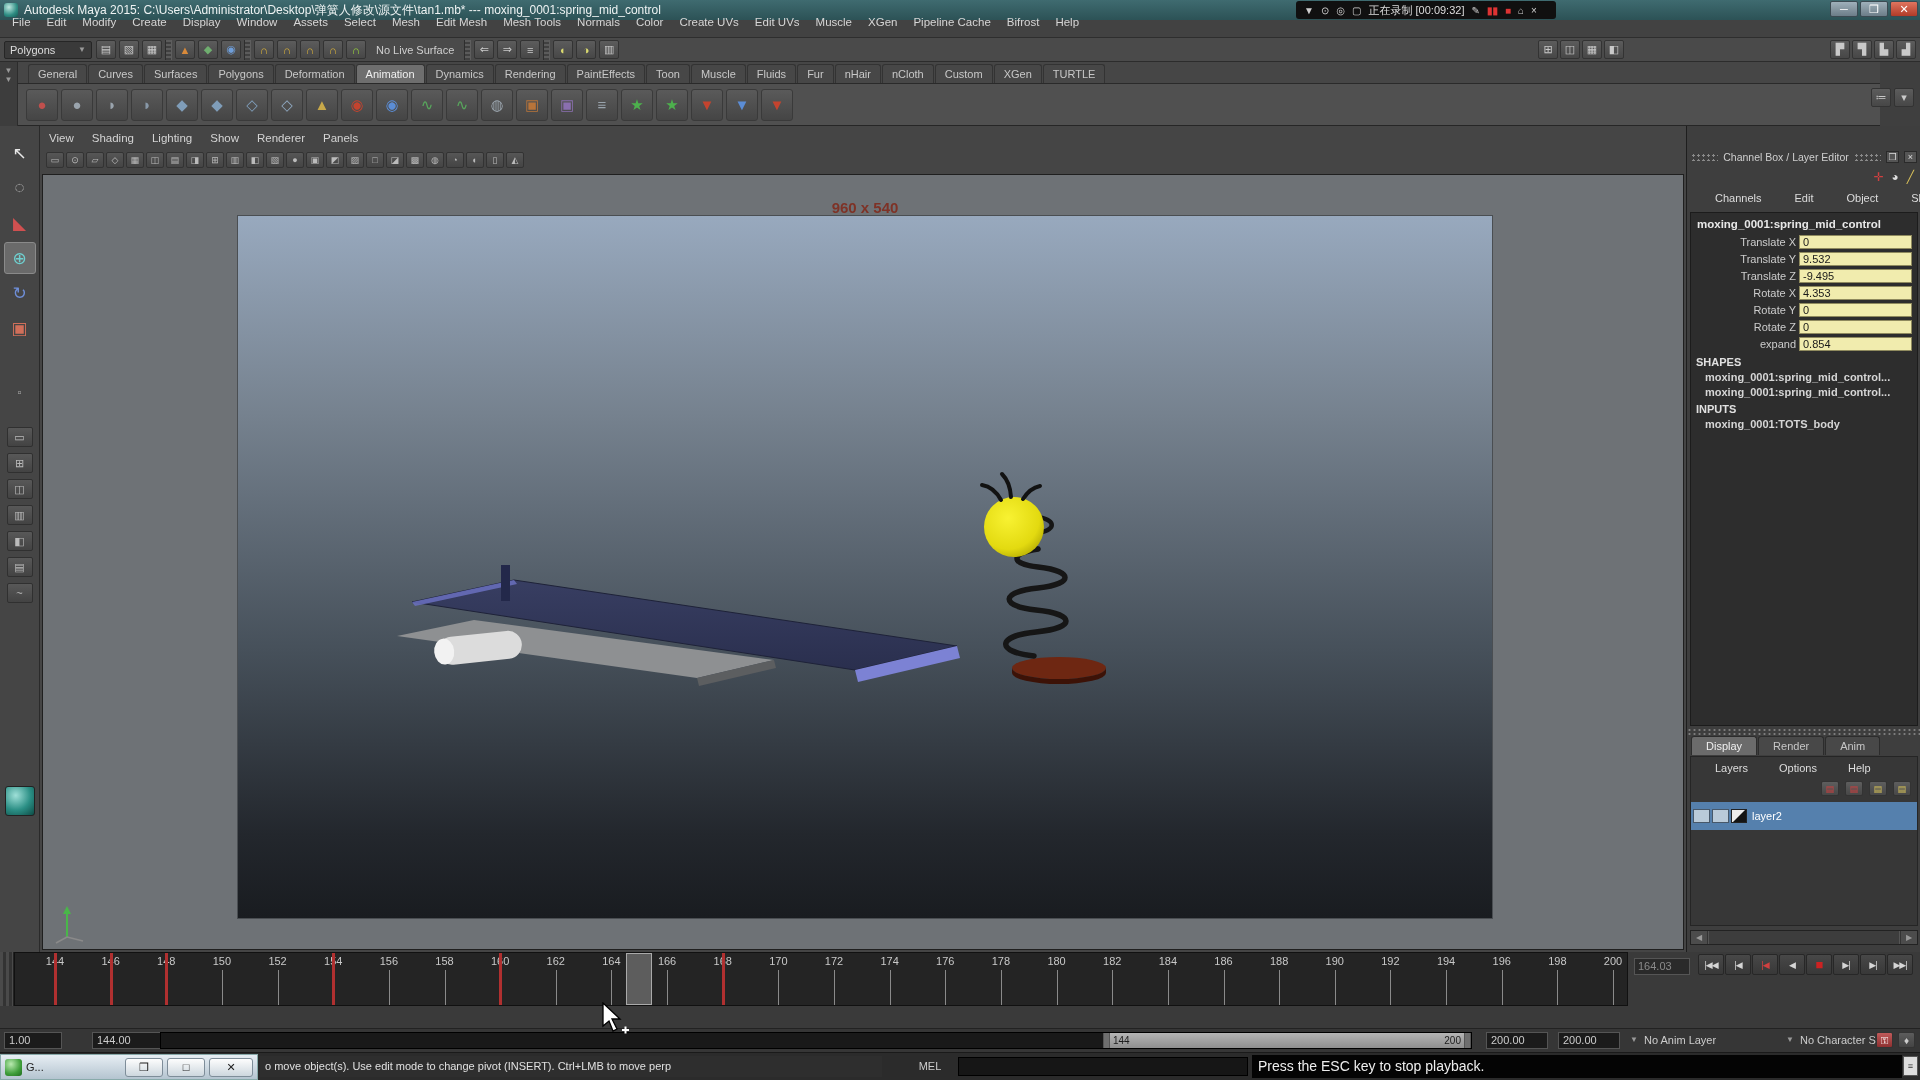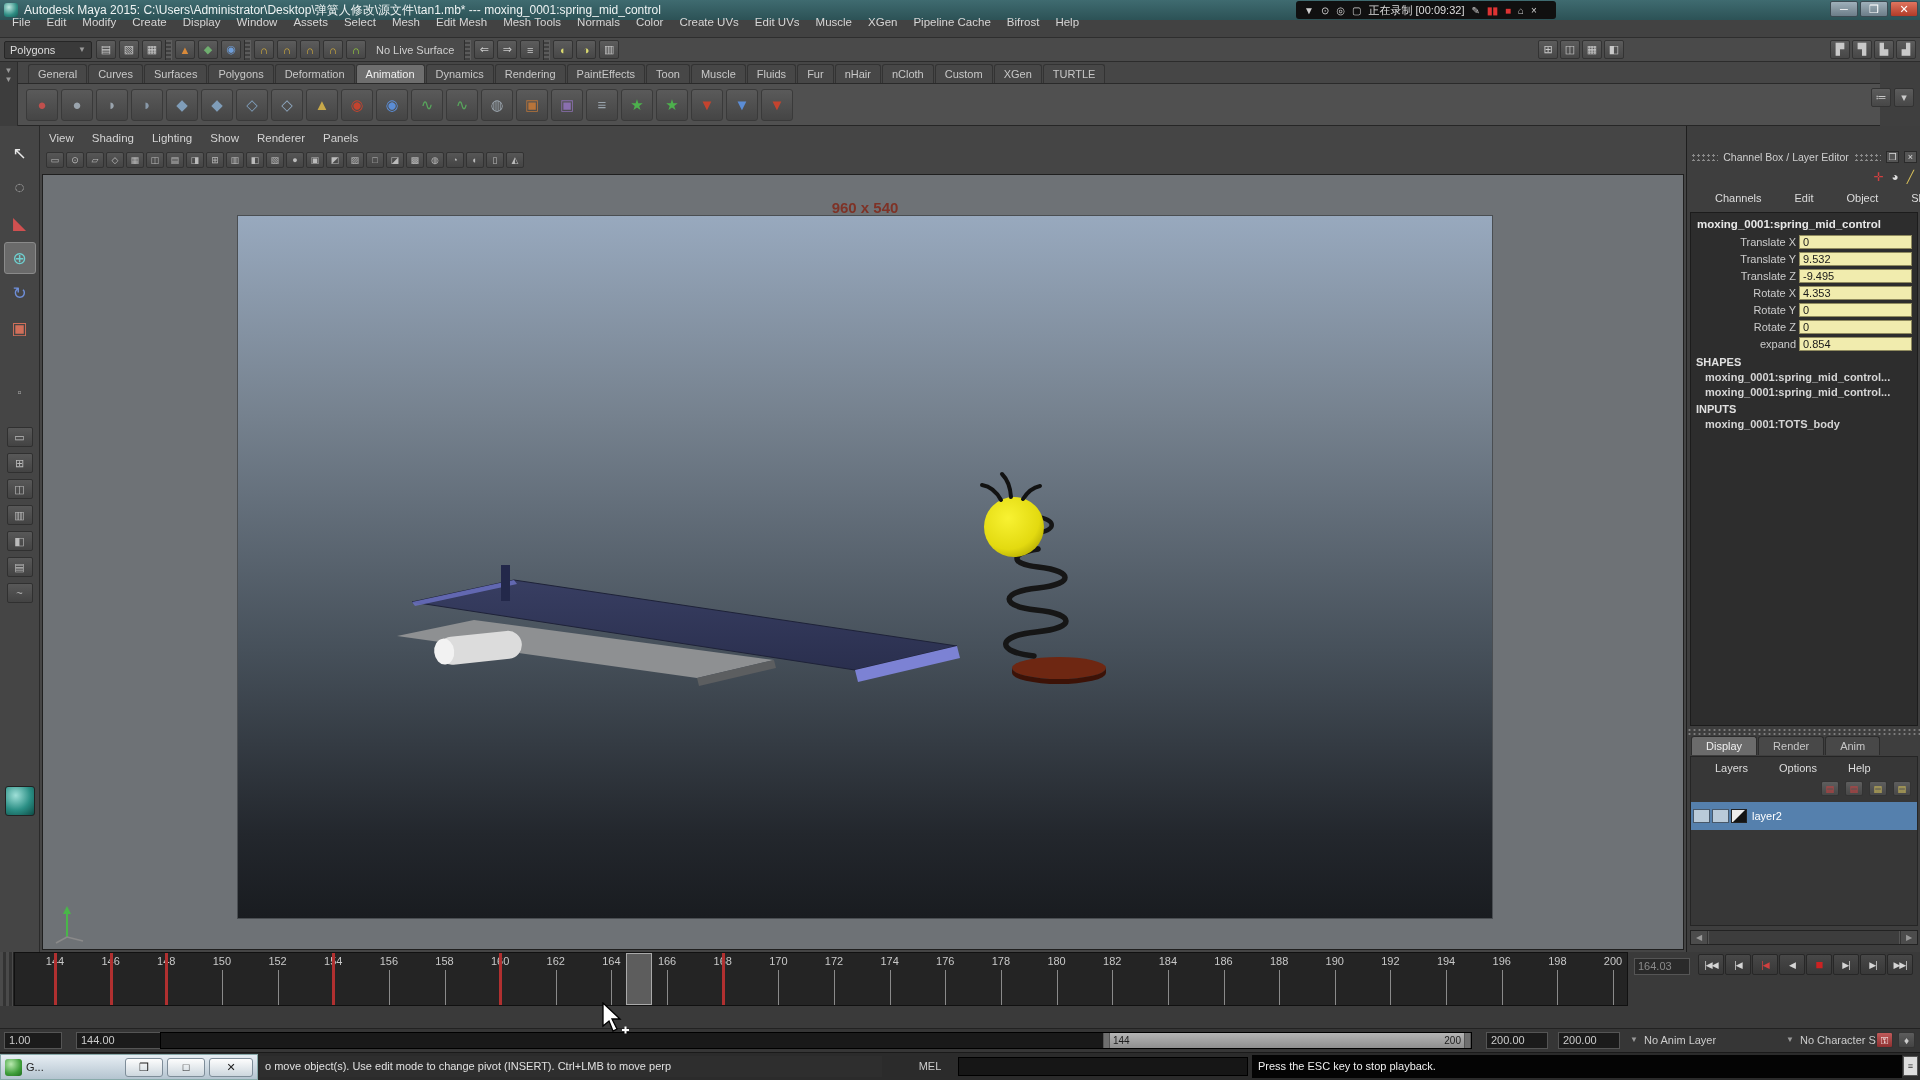--- a/index.html
+++ b/index.html
@@ -121,21 +121,21 @@
 
   
   #bottombar { left:0; top:1052px; width:1920px; height:28px; background:#2b2b2b; border-top:1px solid #1a1a1a; }
   #ovl-titlebar { position:absolute; left:0; top:1px; width:258px; height:26px; background:linear-gradient(#e7eef4,#b4c4d0); display:flex; align-items:center; gap:4px; padding:0 4px; border:1px solid #8aa; }
   #ovl-icon { width:17px; height:17px; border-radius:3px; background:radial-gradient(circle at 35% 30%, #b9eab0, #3f9e3b 60%, #1f6b1e); }
   #ovl-title { color:#222; font-size:11px; }
   .ovl-btn { width:38px; height:19px; background:linear-gradient(#fdfdfd,#cdd7de); border:1px solid #7e8d99; border-radius:3px; color:#222; font-size:11px; display:flex; align-items:center; justify-content:center; }
   #help-tool { position:absolute; left:260px; top:3px; width:622px; height:21px; background:#2e2e2e; color:#e0e0e0; font-size:11px; line-height:21px; padding-left:5px; white-space:nowrap; overflow:hidden; }
   #mel-btn { position:absolute; left:905px; top:3px; width:50px; height:21px; color:#ccc; font-size:11px; text-align:center; line-height:21px; }
   #mel-input { position:absolute; left:958px; top:4px; width:290px; height:19px; background:#161616; border:1px solid #000; }
-  #help-esc { position:absolute; left:1252px; top:2px; width:650px; height:23px; background:#040404; color:#eee; font-size:11px; line-height:23px; padding-left:6px; }
+  #help-esc { position:absolute; left:1252px; top:2px; width:650px; height:23px; background:#040404; color:#eee; font-size:14px; line-height:23px; padding-left:6px; }
   #script-icon { position:absolute; right:2px; top:3px; width:15px; height:20px; background:#ddd; border:1px solid #555; color:#333; font-size:9px; text-align:center; line-height:19px; }
 
   #cursor { z-index:99; pointer-events:none; }
   #tl-gap { left:0; top:1006px; width:1920px; height:22px; background:#3a3a3a; }
 </style>
 </head>
 <body>
 
 <div id="screen">
 
@@ -566,21 +566,21 @@
         <div class="pb-btn stop">■</div>
         <div class="pb-btn">▶|</div>
         <div class="pb-btn">▶|</div>
         <div class="pb-btn">▶▶|</div>
       </div>
   </div>
   <div id="tl-gap" class="abs"></div>
 
   <div id="rangerow" class="abs">
     <div class="rs-field" style="left:4px;width:58px;">1.00</div>
-    <div class="rs-field" style="left:76px;width:98px;">144.00</div>
+    <div class="rs-field" style="left:92px;width:98px;">144.00</div>
     <div id="rs-trough">
       <div id="rs-bar">
         <div style="display:flex;">
             <div class="rs-handle"></div>
             <span style="padding-left:3px;">144</span>
           </div>
         <div style="display:flex;">
             <span style="padding-right:3px;">200</span>
             <div class="rs-handle"></div>
           </div>

